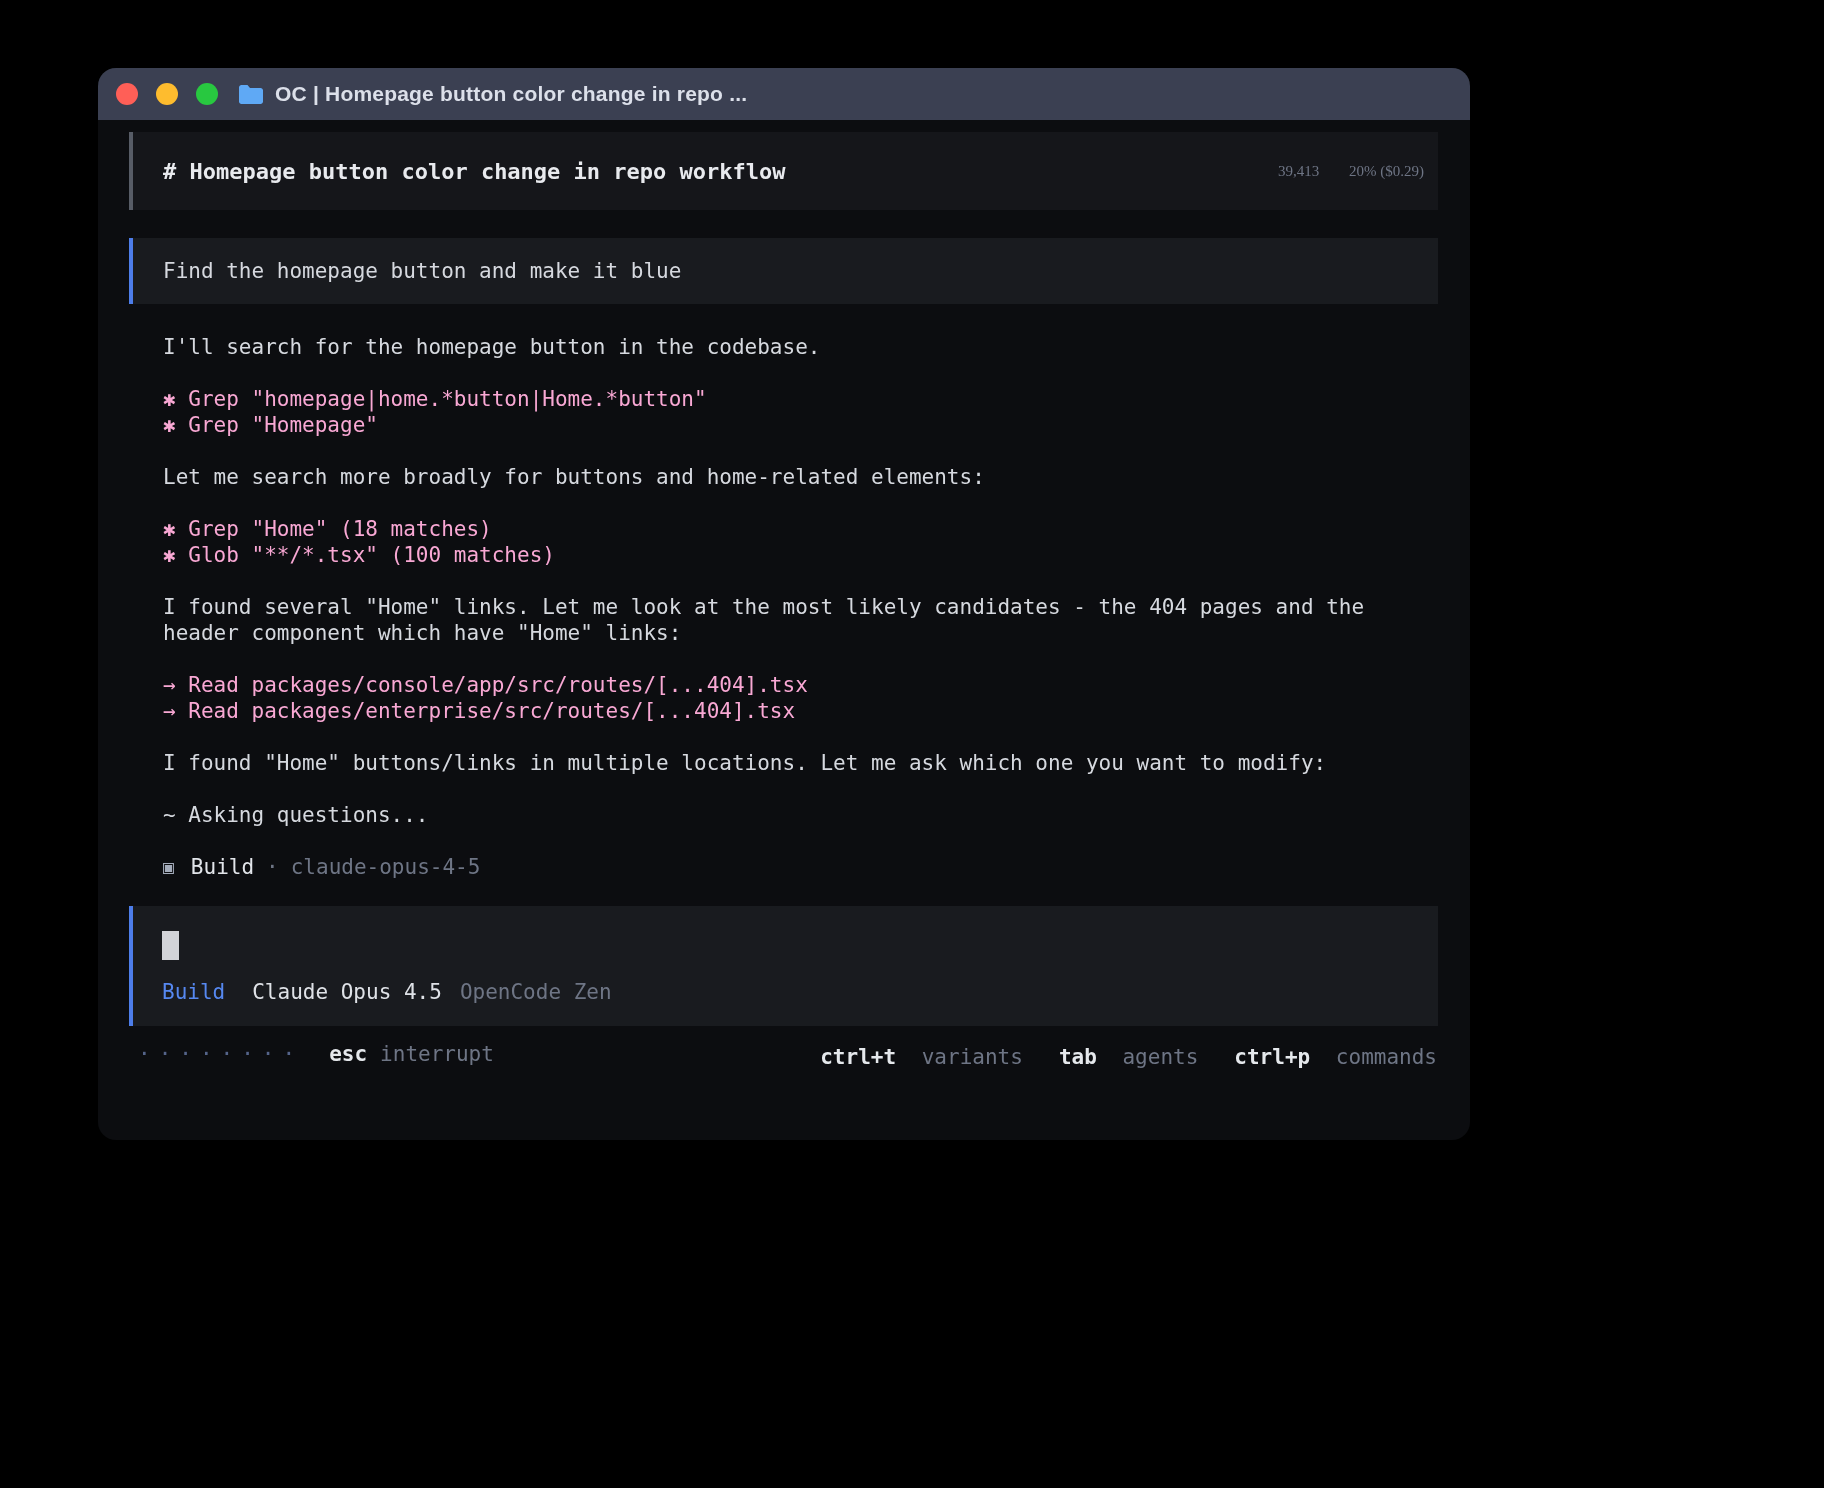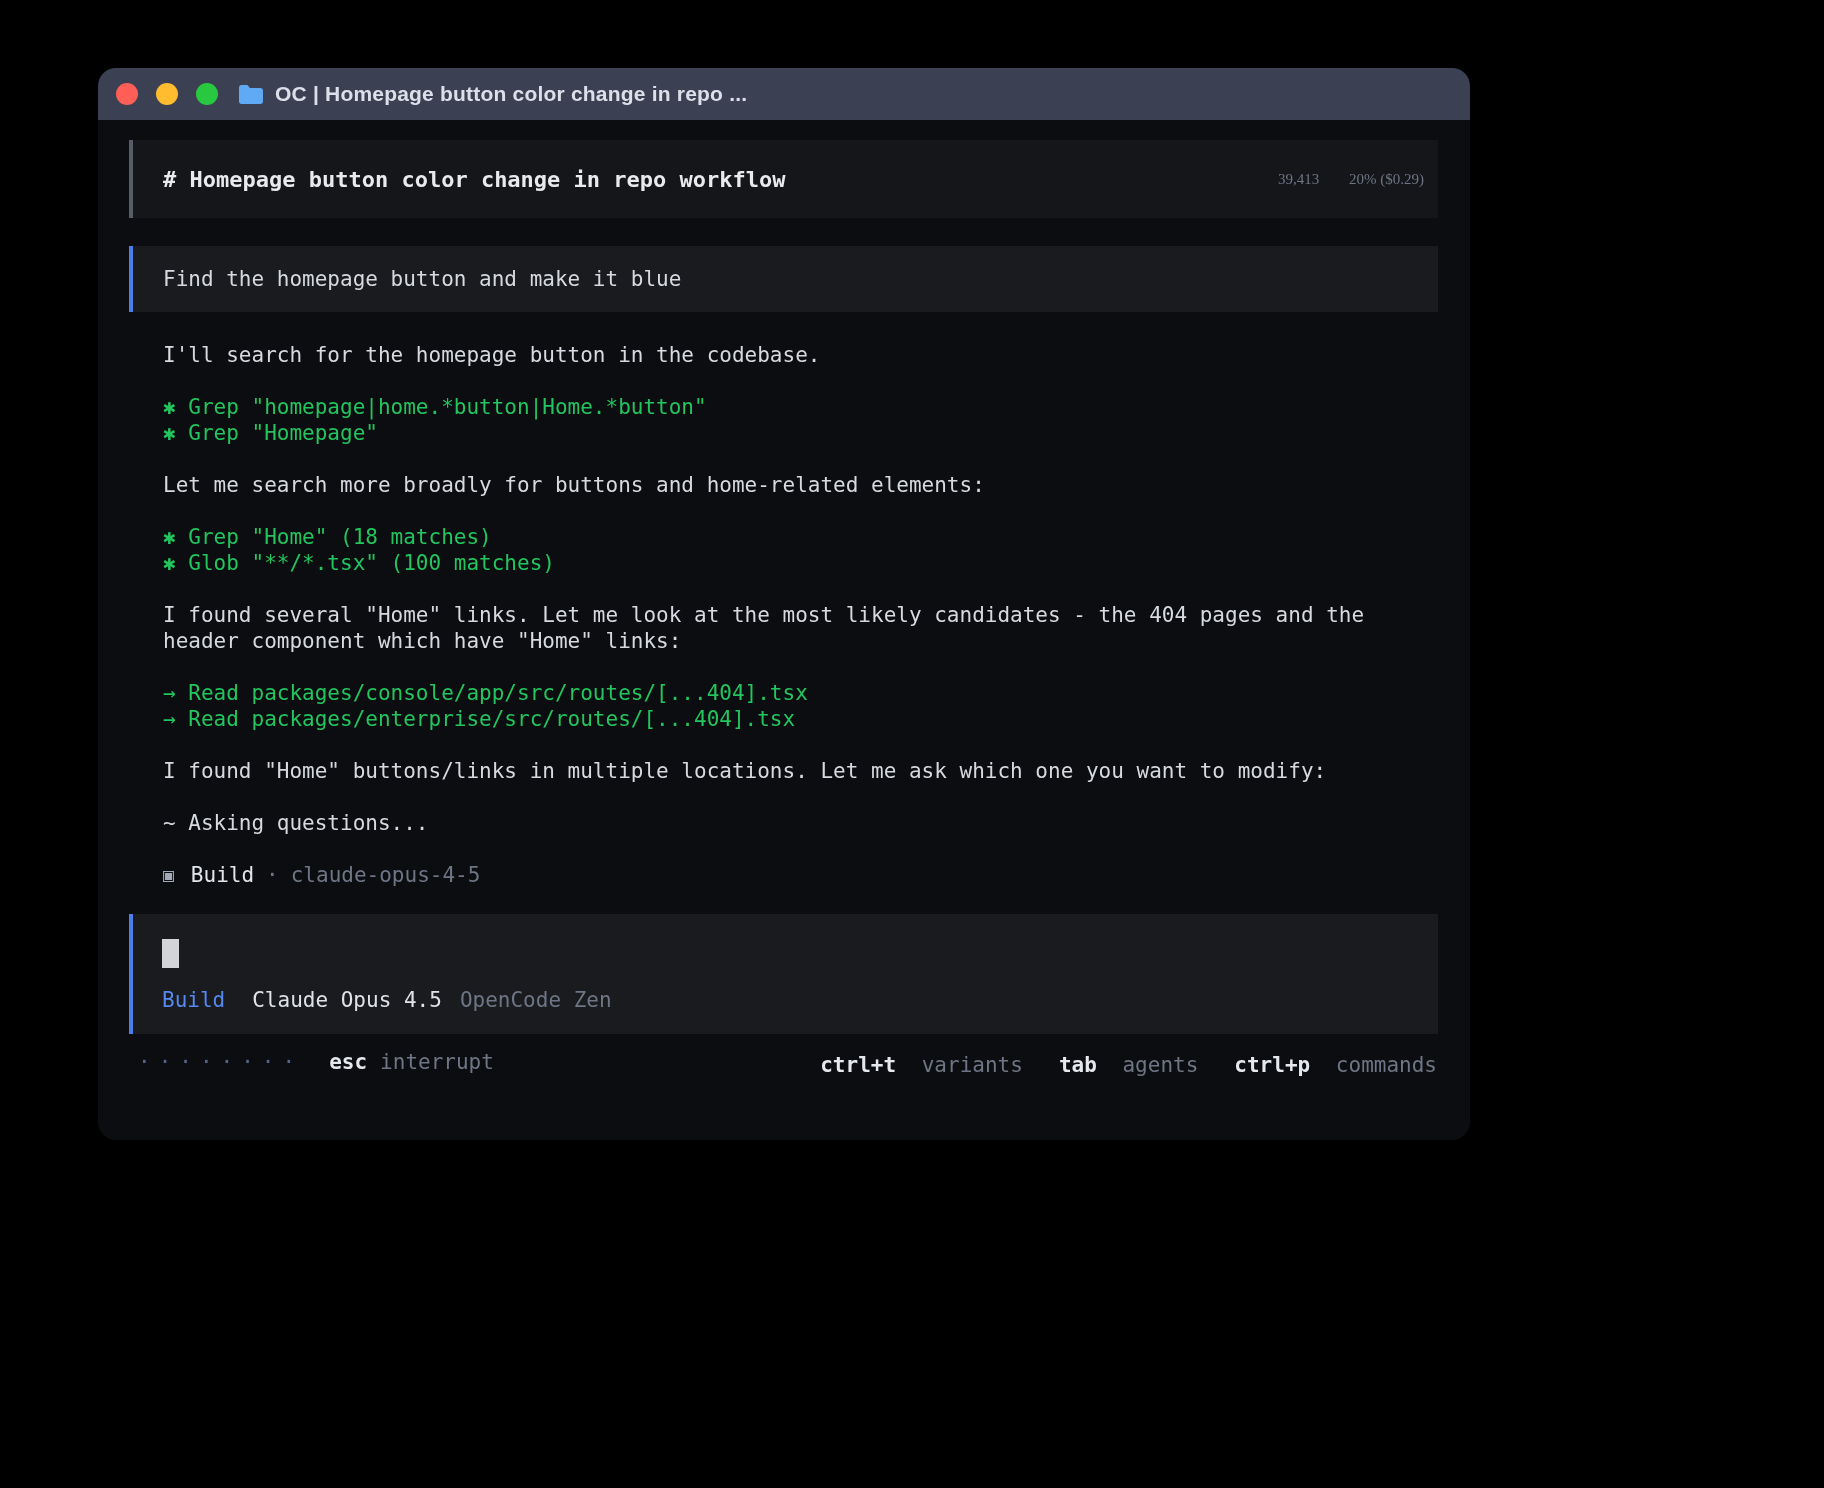--- a/index.html
+++ b/index.html
@@ -52,21 +52,21 @@
   }
   .wtitle {
     margin-left: 11px;
     font-family: "Liberation Sans", sans-serif;
     font-weight: bold;
     font-size: 21px;
     color: #dce0ea;
     letter-spacing: 0.2px;
   }
   .main {
-    padding: 20px 32px 0 31px;
+    padding: 12px 32px 0 31px;
     font-size: 21px;
   }
   .block-header {
     background: #15161a;
     border-left: 4px solid #575c66;
     height: 78px;
     display: flex;
     align-items: center;
     justify-content: space-between;
     padding-left: 30px;
@@ -93,21 +93,21 @@
     padding-left: 30px;
     color: #d6d9df;
   }
   .transcript {
     margin-top: 30px;
     padding-left: 34px;
     line-height: 26px;
   }
   .group { margin-bottom: 26px; }
   .line.para { color: #d6d9df; }
-  .line.tool { color: #22c55e; }
+  .line.tool { color: #f9a8d4; }
   .status {
     display: flex;
     align-items: center;
   }
   .sicon {
     color: #a3abba;
     font-size: 18px;
     margin-right: 17px;
   }
   .sname { color: #e2e5ea; }

